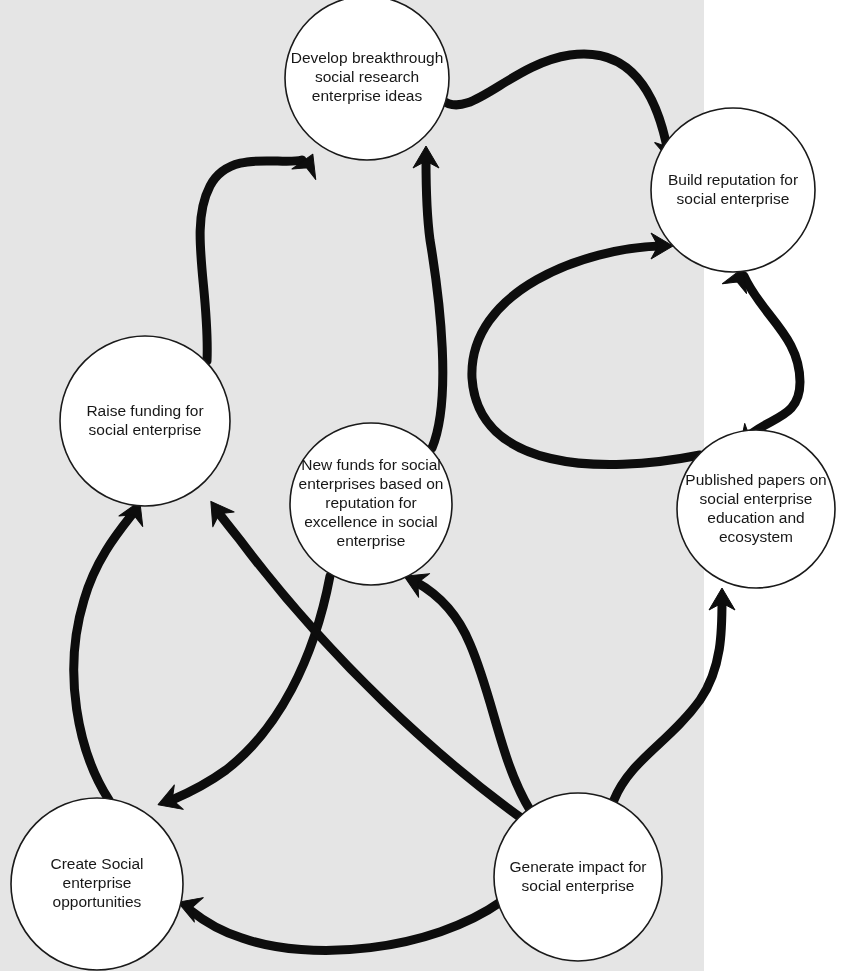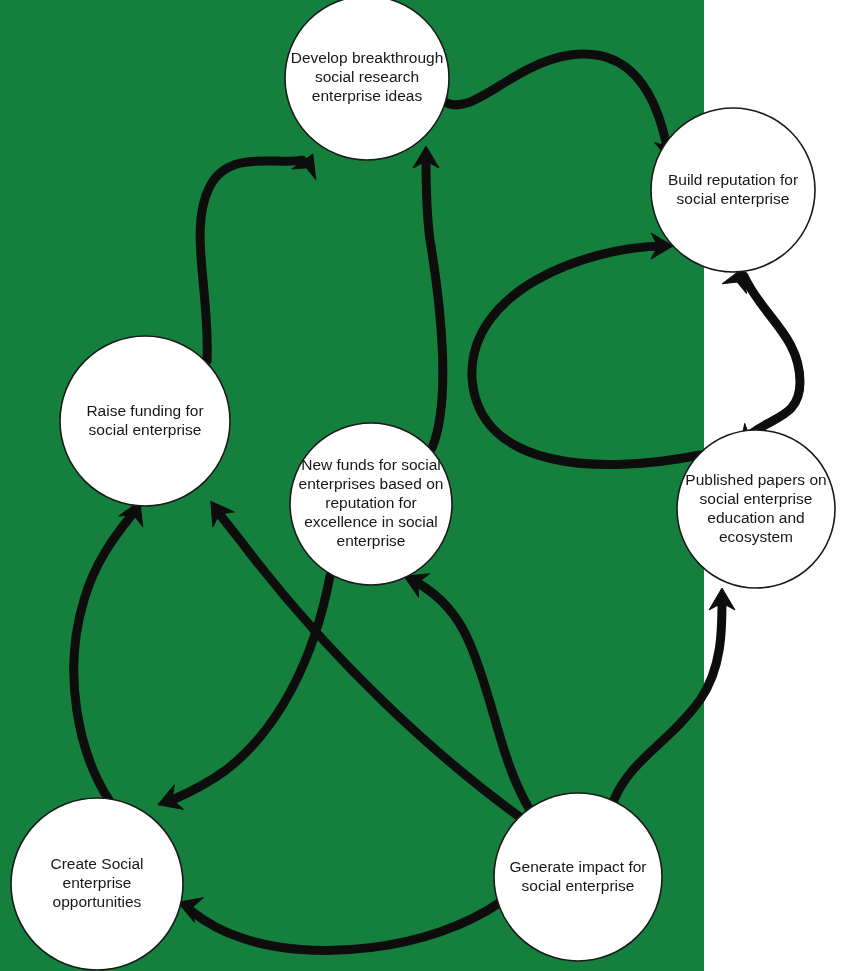--- a/index.html
+++ b/index.html
@@ -10,21 +10,21 @@
   body {
     width: 850px;
     height: 971px;
     font-family: "Liberation Sans", sans-serif;
     overflow: hidden;
   }
   #diagram-root {
     position: relative;
     width: 704px;
     height: 971px;
-    background: #15803d;
+    background: #e5e5e5;
   }
   svg#cld {
     display: block;
     width: 850px;
     height: 971px;
   }
   .node-circle {
     fill: #ffffff;
     stroke: #1a1a1a;
     stroke-width: 1.6;

